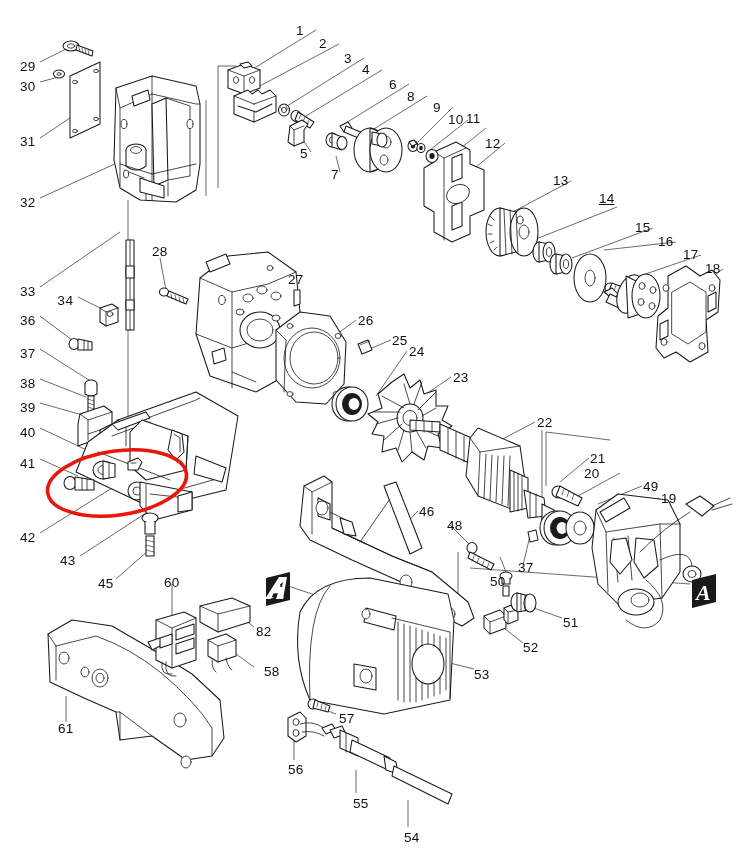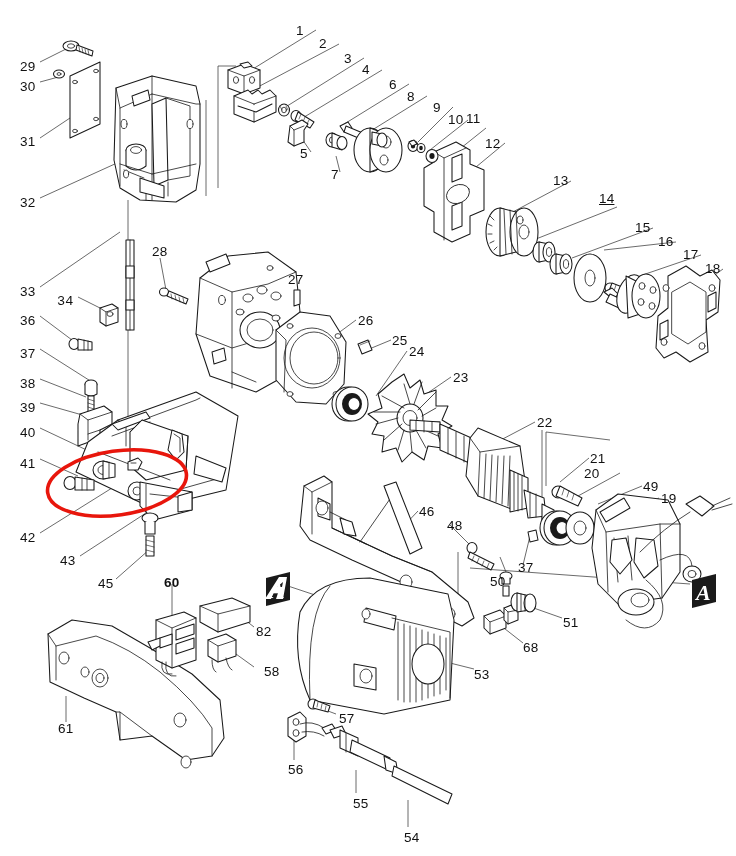--- a/index.html
+++ b/index.html
@@ -661,23 +661,23 @@
       <div class="callout" style="left: 537px; top: 416px;">22</div>
       <div class="callout" style="left: 590px; top: 452px;">21</div>
       <div class="callout" style="left: 584px; top: 467px;">20</div>
       <div class="callout" style="left: 643px; top: 480px;">49</div>
       <div class="callout" style="left: 661px; top: 492px;">19</div>
       <div class="callout" style="left: 419px; top: 505px;">46</div>
       <div class="callout" style="left: 447px; top: 519px;">48</div>
       <div class="callout" style="left: 490px; top: 551px; margin-top: 24px;">50</div>
       <div class="callout" style="left: 518px; top: 561px;">37</div>
       <div class="callout" style="left: 563px; top: 616px;">51</div>
-      <div class="callout" style="left: 523px; top: 641px;">68</div>
+      <div class="callout" style="left: 523px; top: 641px;">52</div>
       <div class="callout" style="left: 474px; top: 668px;">53</div>
-      <div class="callout" style="left: 164px; top: 576px; font-weight: bold;">60</div>
+      <div class="callout" style="left: 164px; top: 576px;">60</div>
       <div class="callout" style="left: 256px; top: 625px;">82</div>
       <div class="callout" style="left: 264px; top: 665px;">58</div>
       <div class="callout" style="left: 58px; top: 722px;">61</div>
       <div class="callout" style="left: 339px; top: 712px;">57</div>
       <div class="callout" style="left: 288px; top: 763px;">56</div>
       <div class="callout" style="left: 353px; top: 797px;">55</div>
       <div class="callout" style="left: 404px; top: 831px;">54</div>
     </div>
 
 </div>

